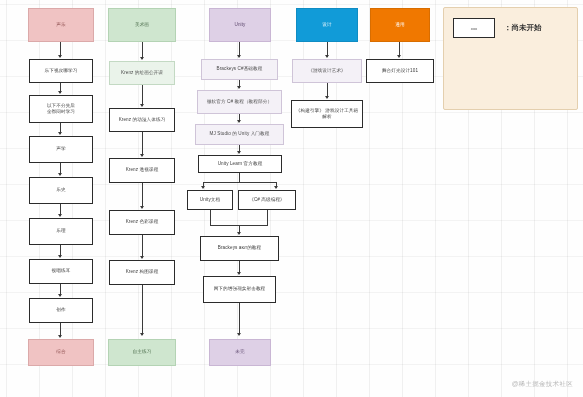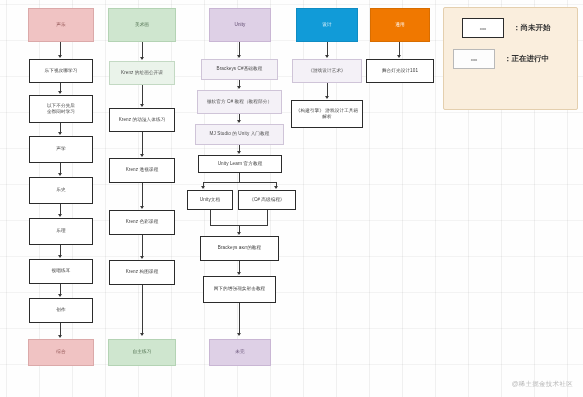--- a/index.html
+++ b/index.html
@@ -190,24 +190,20 @@
 
   <div class="node n-plain" style="left:291px;top:100px;width:72px;height:28px;">《构建引擎》 游戏设计工具箱解析</div>
 
   <div class="node n-orange" style="left:370px;top:8px;width:60px;height:34px;">通用</div>
   <div class="conn vline" style="left:399px;top:42px;height:15px;"></div>
   <div class="arrow" style="left:397px;top:55px;"></div>
 
   <div class="node n-plain" style="left:366px;top:59px;width:68px;height:24px;">舞台灯光设计101</div>
 
   <div id="legend">
-    <div class="lg-row" style="top:10px;margin-left:9px;">
+    <div class="lg-row" style="top:10px;">
       <div class="lg-swatch sw-plain">xxx</div>
       <div class="lg-label">：尚未开始</div>
     </div>
-    <div class="lg-row" style="top:41px;">
-      <div class="lg-swatch sw-prog">xxx</div>
-      <div class="lg-label">：正在进行中</div>
-    </div>
   </div>
 
   <div id="watermark">@稀土掘金技术社区</div>
 </div>
 
 </body></html>

